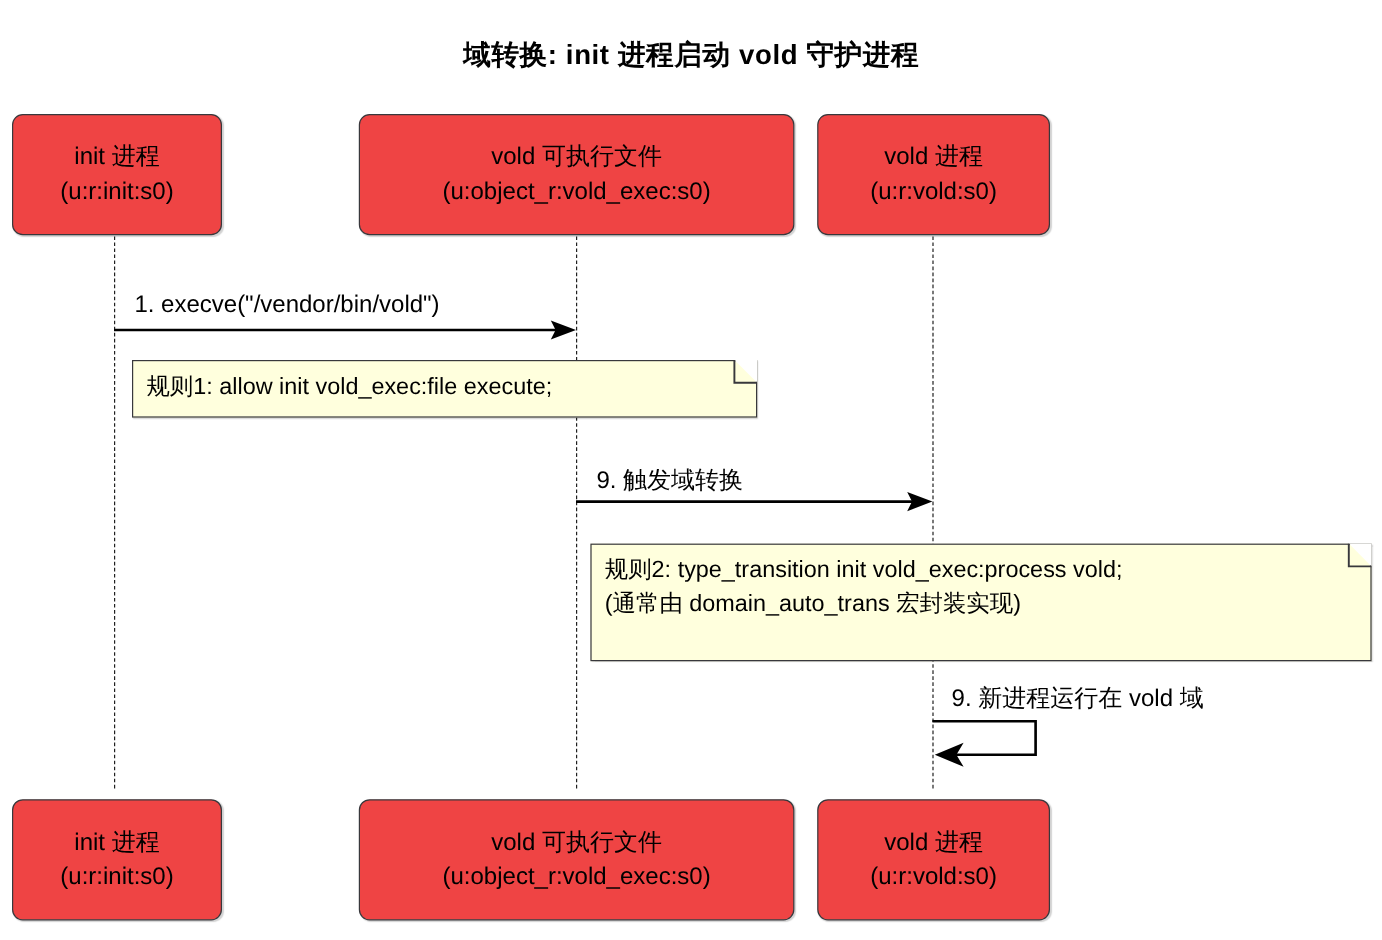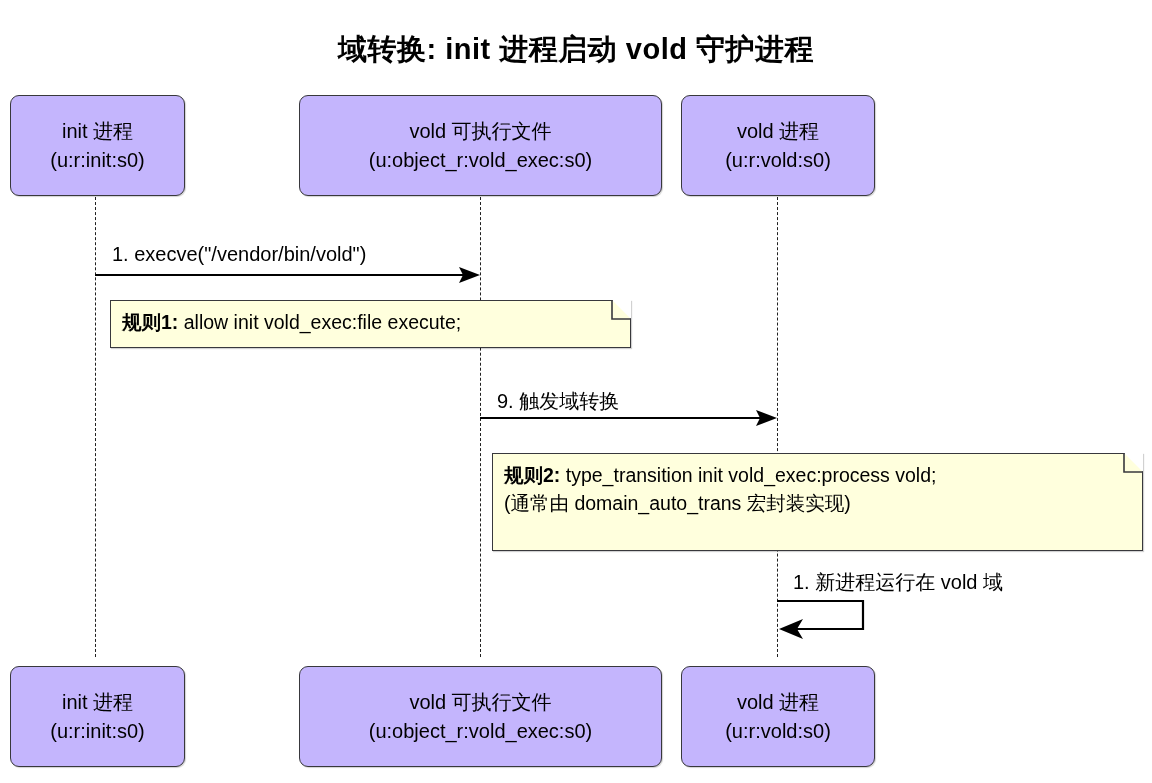--- a/index.html
+++ b/index.html
@@ -20,29 +20,29 @@
     left: 0; top: 0;
     width: 1152px;
     height: 783px;
   }
   .title {
     position: absolute;
     left: 0;
     top: 30px;
     width: 1152px;
     text-align: center;
-    font-size: 29px;
+    font-size: 23px;
     font-weight: bold;
     letter-spacing: 0.5px;
     white-space: nowrap;
   }
   .pbox {
     position: absolute;
     box-sizing: border-box;
-    background: #c4b5fd;
+    background: #ef4444;
     border: 1.4px solid #38383c;
     border-radius: 9px;
     display: flex;
     flex-direction: column;
     align-items: center;
     justify-content: center;
     font-size: 20px;
     line-height: 1.42;
     text-align: center;
     white-space: nowrap;
@@ -80,21 +80,21 @@
     border-top: 19px solid #ffffff;
   }
   .note .foldline {
     position: absolute;
     top: -1px;
     right: -1px;
     width: 26px;
     height: 26px;
     pointer-events: none;
   }
-  .note b { font-weight: bold; margin-top: 40px; }
+  .note b { font-weight: normal; margin-top: 40px; }
   .note .line { display: block; }
   .arrow-svg {
     position: absolute;
     overflow: visible;
   }
 </style>
 </head>
 <body>
 
 <div id="diagram">
@@ -142,21 +142,21 @@
 
   <div class="note" style="left:492px; top:453px; width:651px; height:98px;">
     <span class="line"><b>规则2:</b> <span>type_transition init vold_exec:process vold;</span></span>
     <span class="line">(通常由 domain_auto_trans 宏封装实现)</span>
     <span class="fold"></span>
     <svg class="foldline" viewBox="0 0 26 26">
       <path d="M 7 0 L 7 19 L 26 19" fill="none" stroke="#38383c" stroke-width="1.6"></path>
     </svg>
   </div>
 
-  <div class="msg-label" style="left:793px; top:572px;">1. 新进程运行在 vold 域</div>
+  <div class="msg-label" style="left:793px; top:572px;">9. 新进程运行在 vold 域</div>
   <svg class="arrow-svg" width="130" height="50" style="left:777px; top:598px;">
     <path d="M 0 3 L 86 3 L 86 31 L 16 31" fill="none" stroke="#000000" stroke-width="2.2"></path>
     <polygon points="2,31 26,21 20,31 26,41" fill="#000000"></polygon>
   </svg>
 
   <div class="pbox" style="left:10px; top:666px; width:175px; height:101px;">
     <span class="l1">init 进程</span>
     <span class="l2">(u:r:init:s0)</span>
   </div>
 

